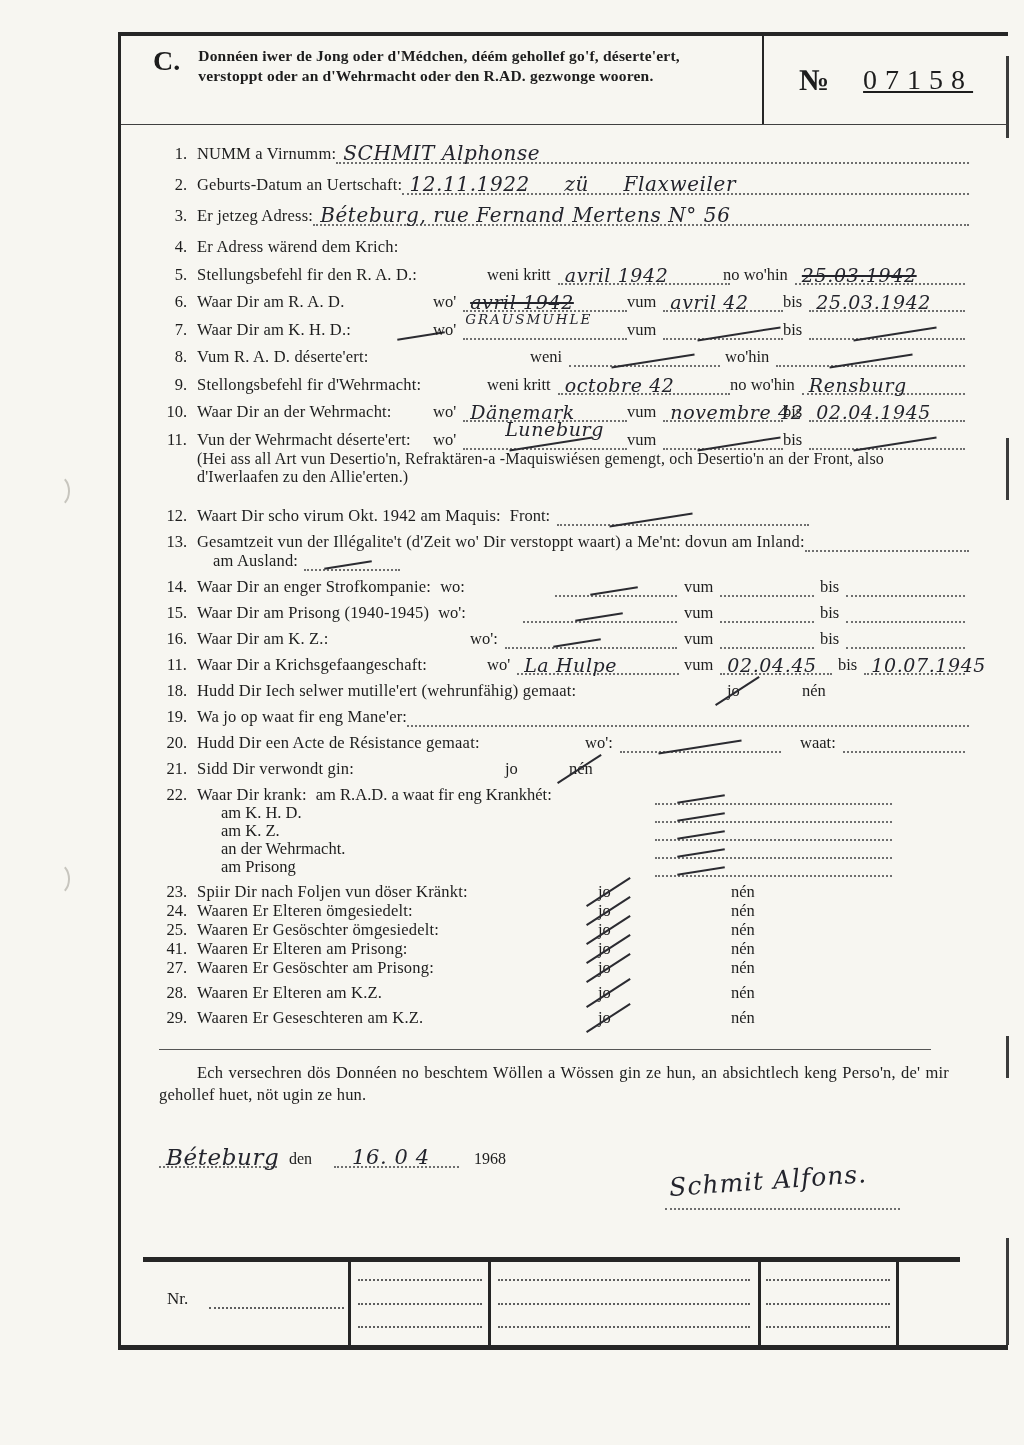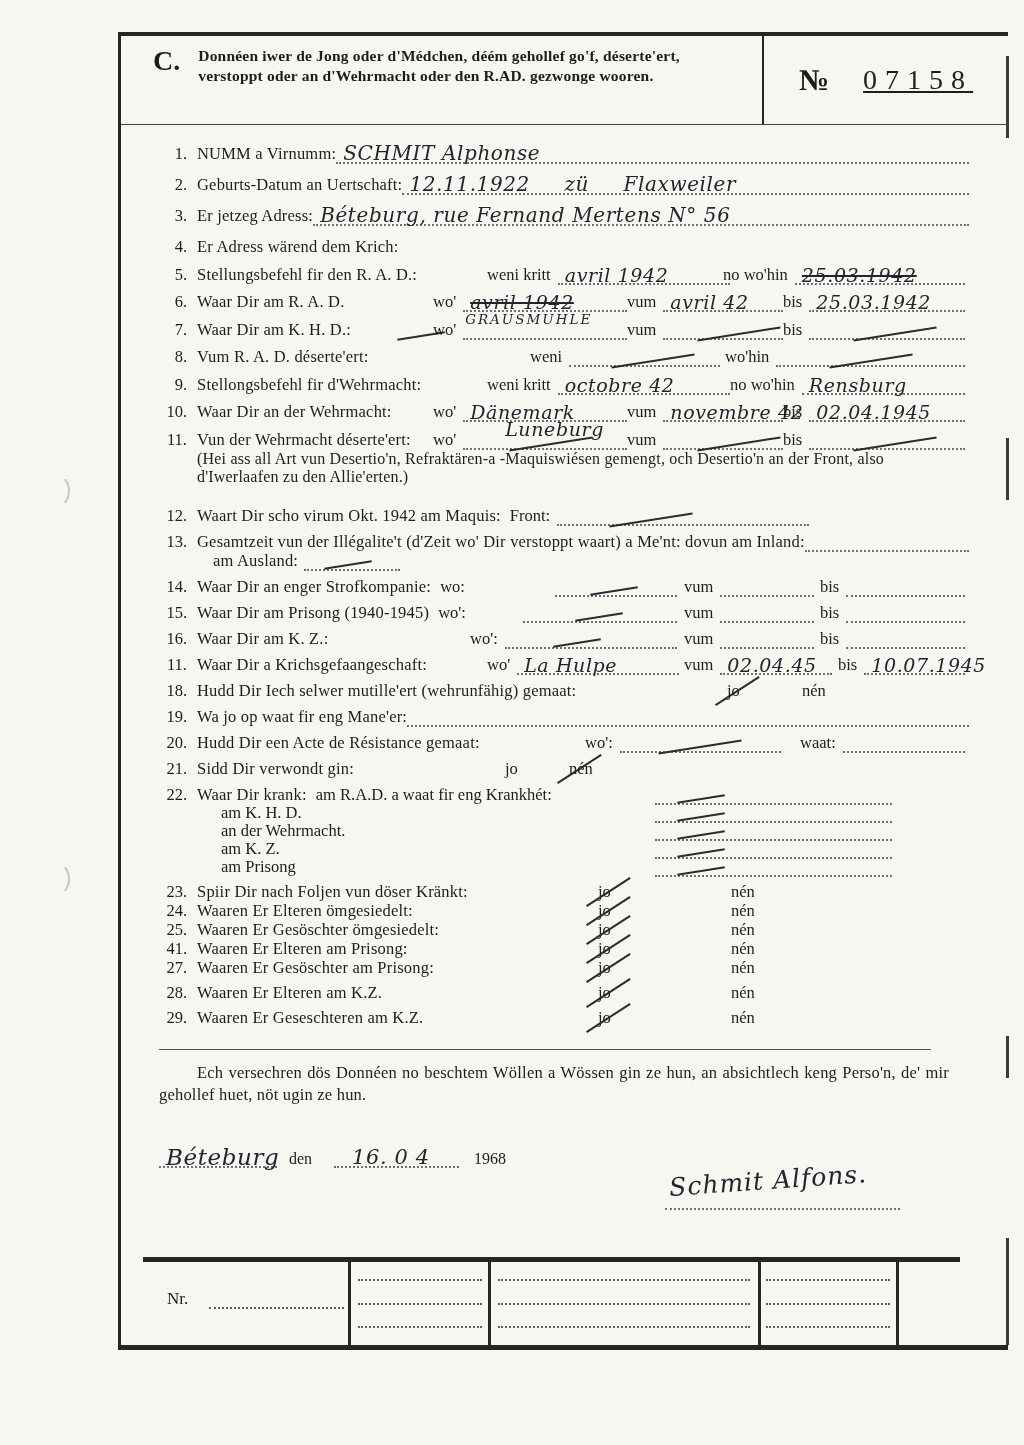--- a/index.html
+++ b/index.html
@@ -423,29 +423,29 @@
       </div>
       <div class="row h18">
         <span class="sublbl">am K. H. D.</span>
         <span class="af" style="left:498px;width:237px;">
           <span class="dots grow">
               <span class="sl small" style="left:22px;"></span>
             </span>
         </span>
       </div>
       <div class="row h18">
+        <span class="sublbl">am K. Z.</span>
+        <span class="af" style="left:498px;width:237px;">
+          <span class="dots grow">
+              <span class="sl small" style="left:22px;"></span>
+            </span>
+        </span>
+      </div>
+      <div class="row h18">
         <span class="sublbl">an der Wehrmacht.</span>
-        <span class="af" style="left:498px;width:237px;">
-          <span class="dots grow">
-              <span class="sl small" style="left:22px;"></span>
-            </span>
-        </span>
-      </div>
-      <div class="row h18">
-        <span class="sublbl">am K. Z.</span>
         <span class="af" style="left:498px;width:237px;">
           <span class="dots grow">
               <span class="sl small" style="left:22px;"></span>
             </span>
         </span>
       </div>
       <div class="row h18">
         <span class="sublbl">am Prisong</span>
         <span class="af" style="left:498px;width:237px;">
           <span class="dots grow">

